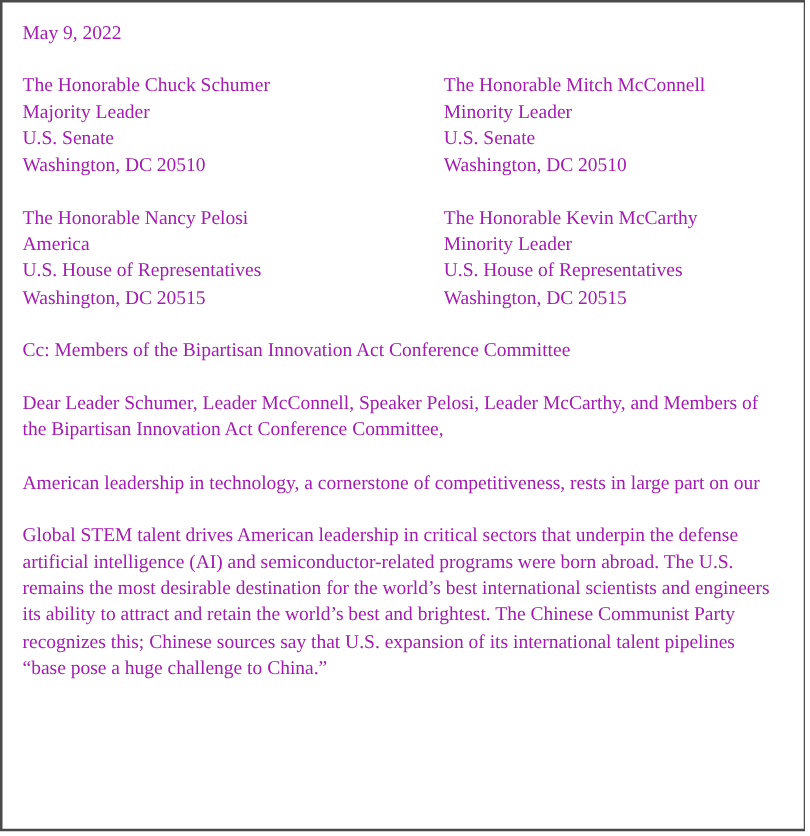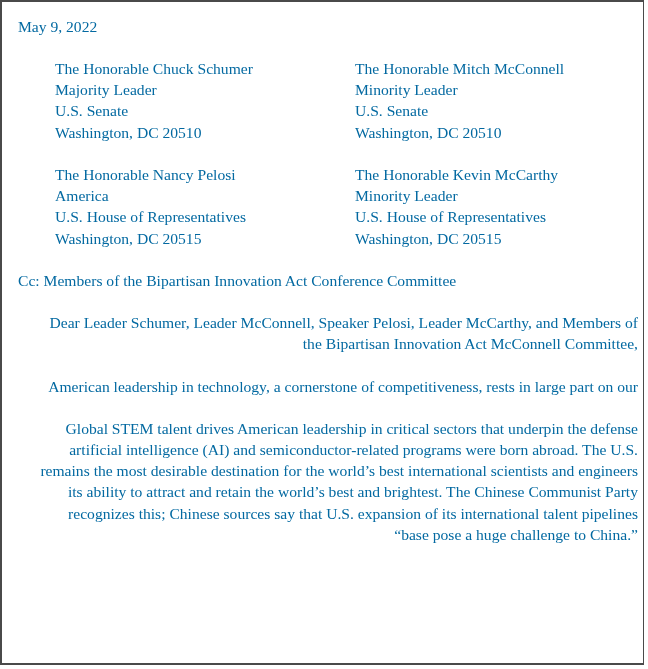--- a/index.html
+++ b/index.html
@@ -25,41 +25,41 @@
       box-sizing: border-box;
     }
     .doc {
       position: absolute;
       left: 16px;
       top: 14px;
       width: 620px;
       font-family: "Liberation Serif", "DejaVu Serif", serif;
       font-size: 15.6px;
       line-height: 21.2px;
-      color: #0369a1;
+      color: #a21caf;
     }
     .line { display: block; white-space: nowrap; }
     .date { height: 21px; }
     .addr-row {
       position: relative;
       height: 85px;
     }
     .addr {
       position: absolute;
       top: 0;
     }
-    .addr.left { left: 0; margin-left: 37px; }
+    .addr.left { left: 0; }
     .addr.right { left: 337px; }
     .gap-lg { height: 21px; }
     p {
       margin: 0;
       text-align: left;
     }
     .para { white-space: normal; }
-    .para .line { white-space: nowrap; text-align: right; }
+    .para .line { white-space: nowrap; }
   </style>
 </head>
 <body>
 
 <div class="page">
   <div class="doc">
 
     <div class="line date">May 9, 2022</div>
     <div class="gap-lg"></div>
 
@@ -93,21 +93,21 @@
         <span class="line">Washington, DC 20515</span>
       </div>
     </div>
     <div class="gap-lg"></div>
 
     <div class="line">Cc: Members of the Bipartisan Innovation Act Conference Committee</div>
     <div class="gap-lg"></div>
 
     <p class="para">
       <span class="line">Dear Leader Schumer, Leader McConnell, Speaker Pelosi, Leader McCarthy, and Members of</span>
-      <span class="line">the Bipartisan Innovation Act McConnell Committee,</span>
+      <span class="line">the Bipartisan Innovation Act Conference Committee,</span>
     </p>
     <div class="gap-lg"></div>
 
     <p class="para">
       <span class="line">American leadership in technology, a cornerstone of competitiveness, rests in large part on our</span>
     </p>
     <div class="gap-lg"></div>
 
     <p class="para">
       <span class="line">Global STEM talent drives American leadership in critical sectors that underpin the defense</span>

